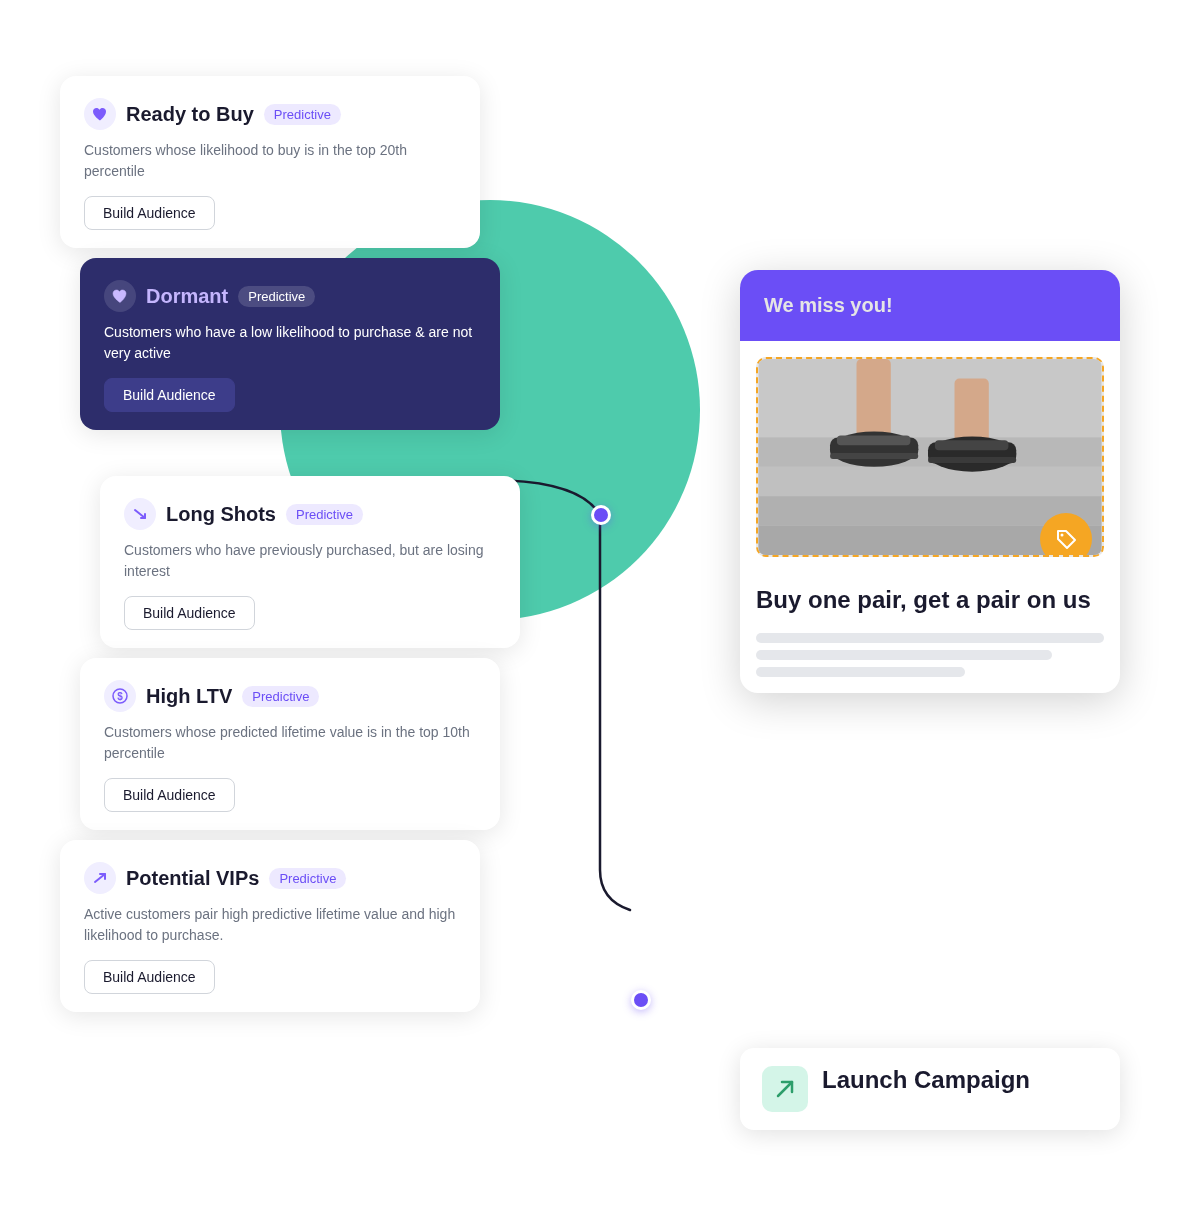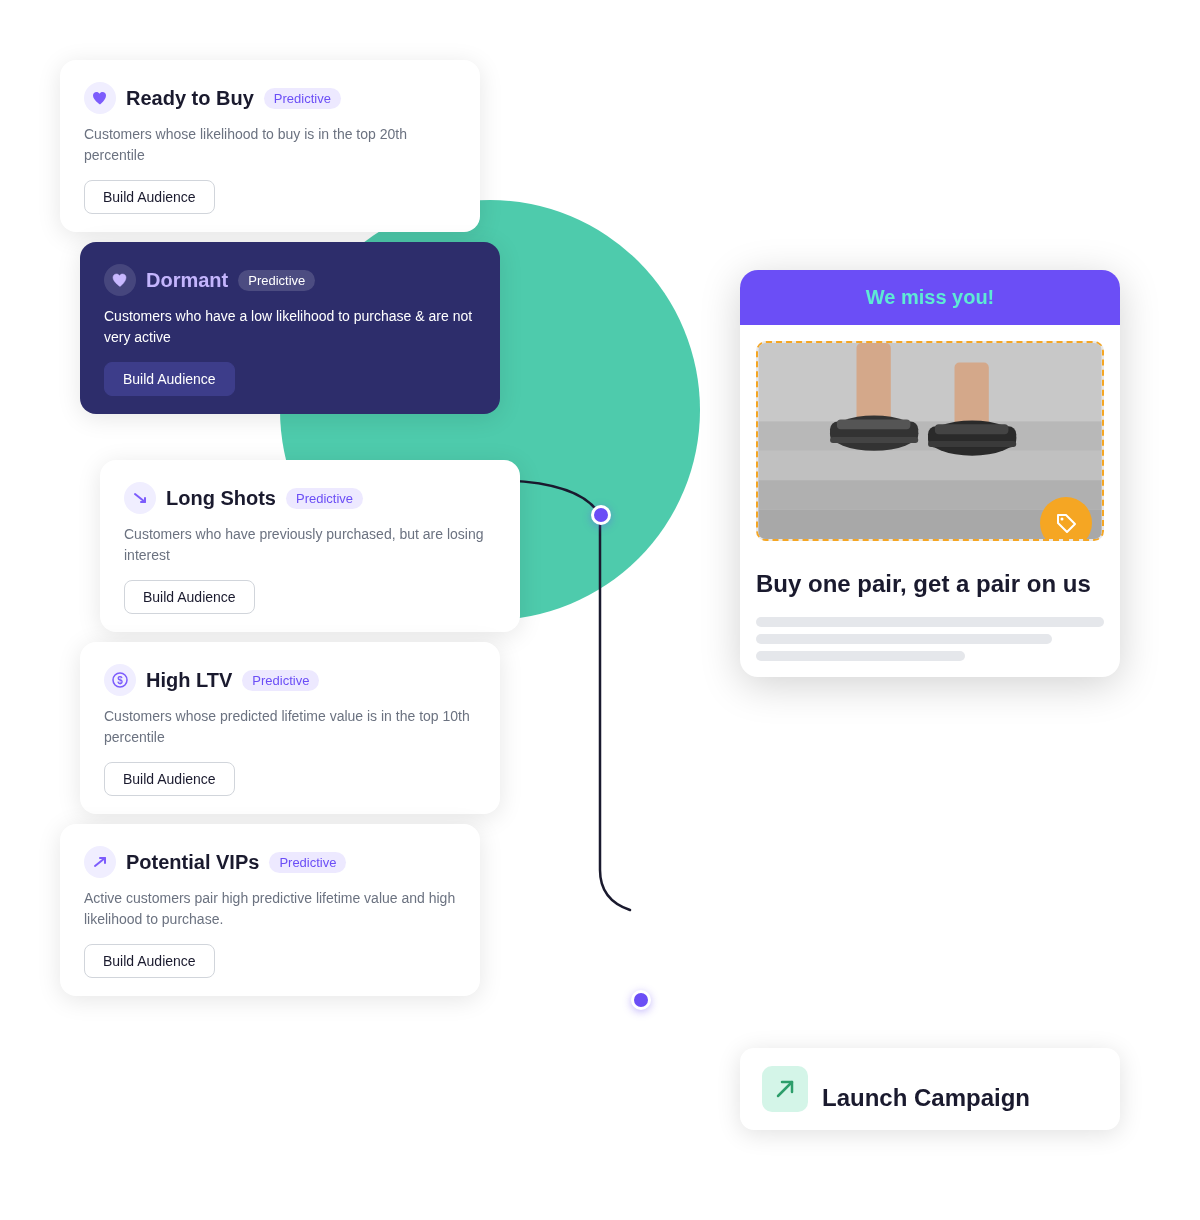--- a/index.html
+++ b/index.html
@@ -27,21 +27,21 @@
       border-radius: 50%;
       top: 200px;
       left: 280px;
       z-index: 0;
     }
 
     
     .cards-stack {
       position: absolute;
       left: 60px;
-      top: 60px;
+      top: 76px;
       z-index: 2;
       display: flex;
       flex-direction: column;
       gap: 0px;
     }
 
     .audience-card {
       background: #ffffff;
       border-radius: 16px;
       padding: 22px 24px 18px 24px;
@@ -157,23 +157,23 @@
       width: 380px;
       background: #ffffff;
       border-radius: 18px;
       overflow: hidden;
       box-shadow: 0 8px 40px rgba(0,0,0,0.18);
       z-index: 3;
     }
 
     .email-header {
       background: #6b4ef6;
-      color: #5eead4;
-      text-align: center;
-      padding: 16px;
+      color: #e5e5e5;
+      text-align: left;
+      padding: 24px;
       font-size: 20px;
       font-weight: 700;
     }
 
     .email-image-area {
       position: relative;
       margin: 16px;
       border: 2.5px dashed #f5a623;
       border-radius: 10px;
       overflow: hidden;
@@ -224,21 +224,21 @@
     
     .launch-btn-card {
       position: absolute;
       right: 80px;
       bottom: 90px;
       width: 380px;
       background: #ffffff;
       border-radius: 14px;
       padding: 18px 22px;
       display: flex;
-      align-items: flex-end;
+      align-items: flex-start;
       gap: 14px;
       box-shadow: 0 4px 24px rgba(0,0,0,0.12);
       z-index: 3;
     }
 
     .launch-icon-box {
       width: 46px;
       height: 46px;
       background: #d4f5e8;
       border-radius: 10px;

